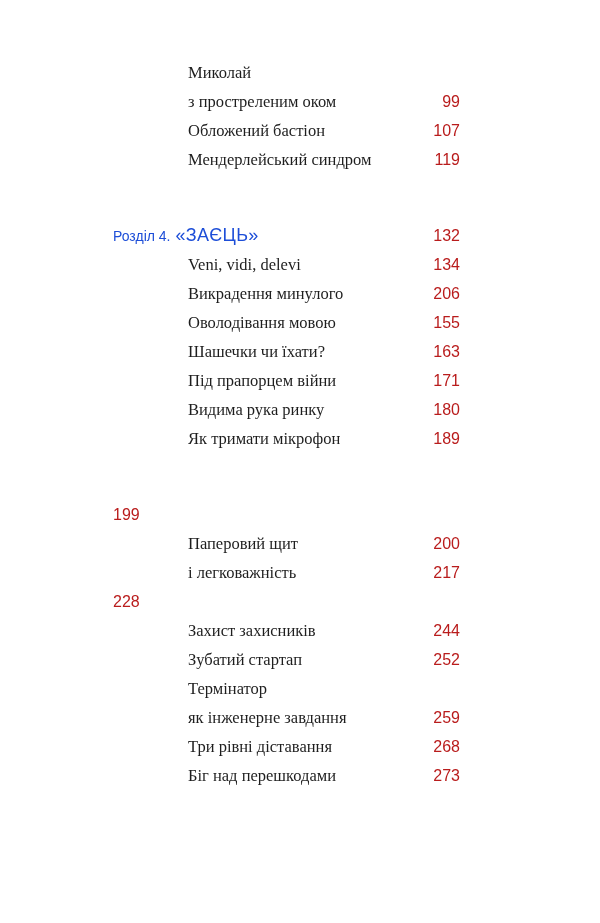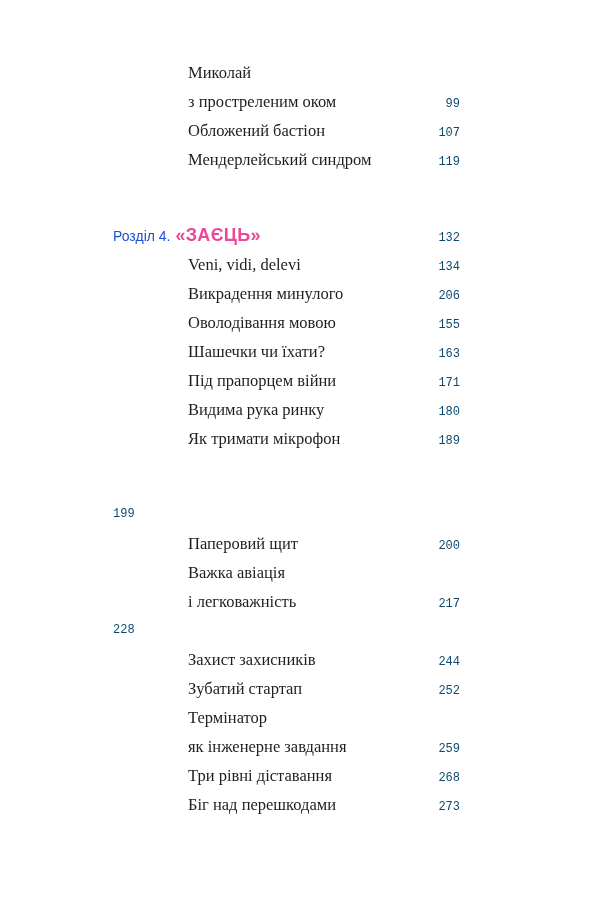--- a/index.html
+++ b/index.html
@@ -31,34 +31,34 @@
   .toc-row.chapter-row {
     margin-top: 47px;
   }
   .entry-line {
     font-family: "Liberation Serif", "DejaVu Serif", serif;
     font-size: 16.5px;
     color: #1e1e1e;
     padding-left: 75px;
   }
   .page-num {
-    font-family: Liberation Mono, monospace;
-    font-size: 12px;
-    color: #0c4a6e;
+    font-family: Liberation Sans, sans-serif;
+    font-size: 16px;
+    color: #b91c1c;
   }
   .chapter-left {
     font-family: "Liberation Sans", "DejaVu Sans", sans-serif;
     font-size: 14px;
     color: #1d4ed8;
   }
   .chapter-title {
     font-family: "Liberation Sans", "DejaVu Sans", sans-serif;
-    font-weight: bold;
+    font-weight: normal;
     font-size: 18px;
-    color: #ec4899;
+    color: #1d4ed8;
     letter-spacing: 0.3px;
     margin-left: 5px;
   }
 </style>
 </head>
 <body>
 
 <main class="page">
   <div id="toc-list">
   <div class="toc-row">
@@ -125,24 +125,20 @@
 
   <div class="toc-row chapter-row">
     <span class="page-num">199</span>
   </div>
 
   <div class="toc-row">
     <span class="entry-line">Паперовий щит</span>
     <span class="page-num">200</span>
   </div>
 
-  <div class="toc-row">
-    <span class="entry-line">Важка авіація</span>
-    <span class="page-num"></span>
-  </div>
 
   <div class="toc-row">
     <span class="entry-line">і легковажність</span>
     <span class="page-num">217</span>
   </div>
 
   <div class="toc-row">
     <span class="page-num">228</span>
   </div>
 

